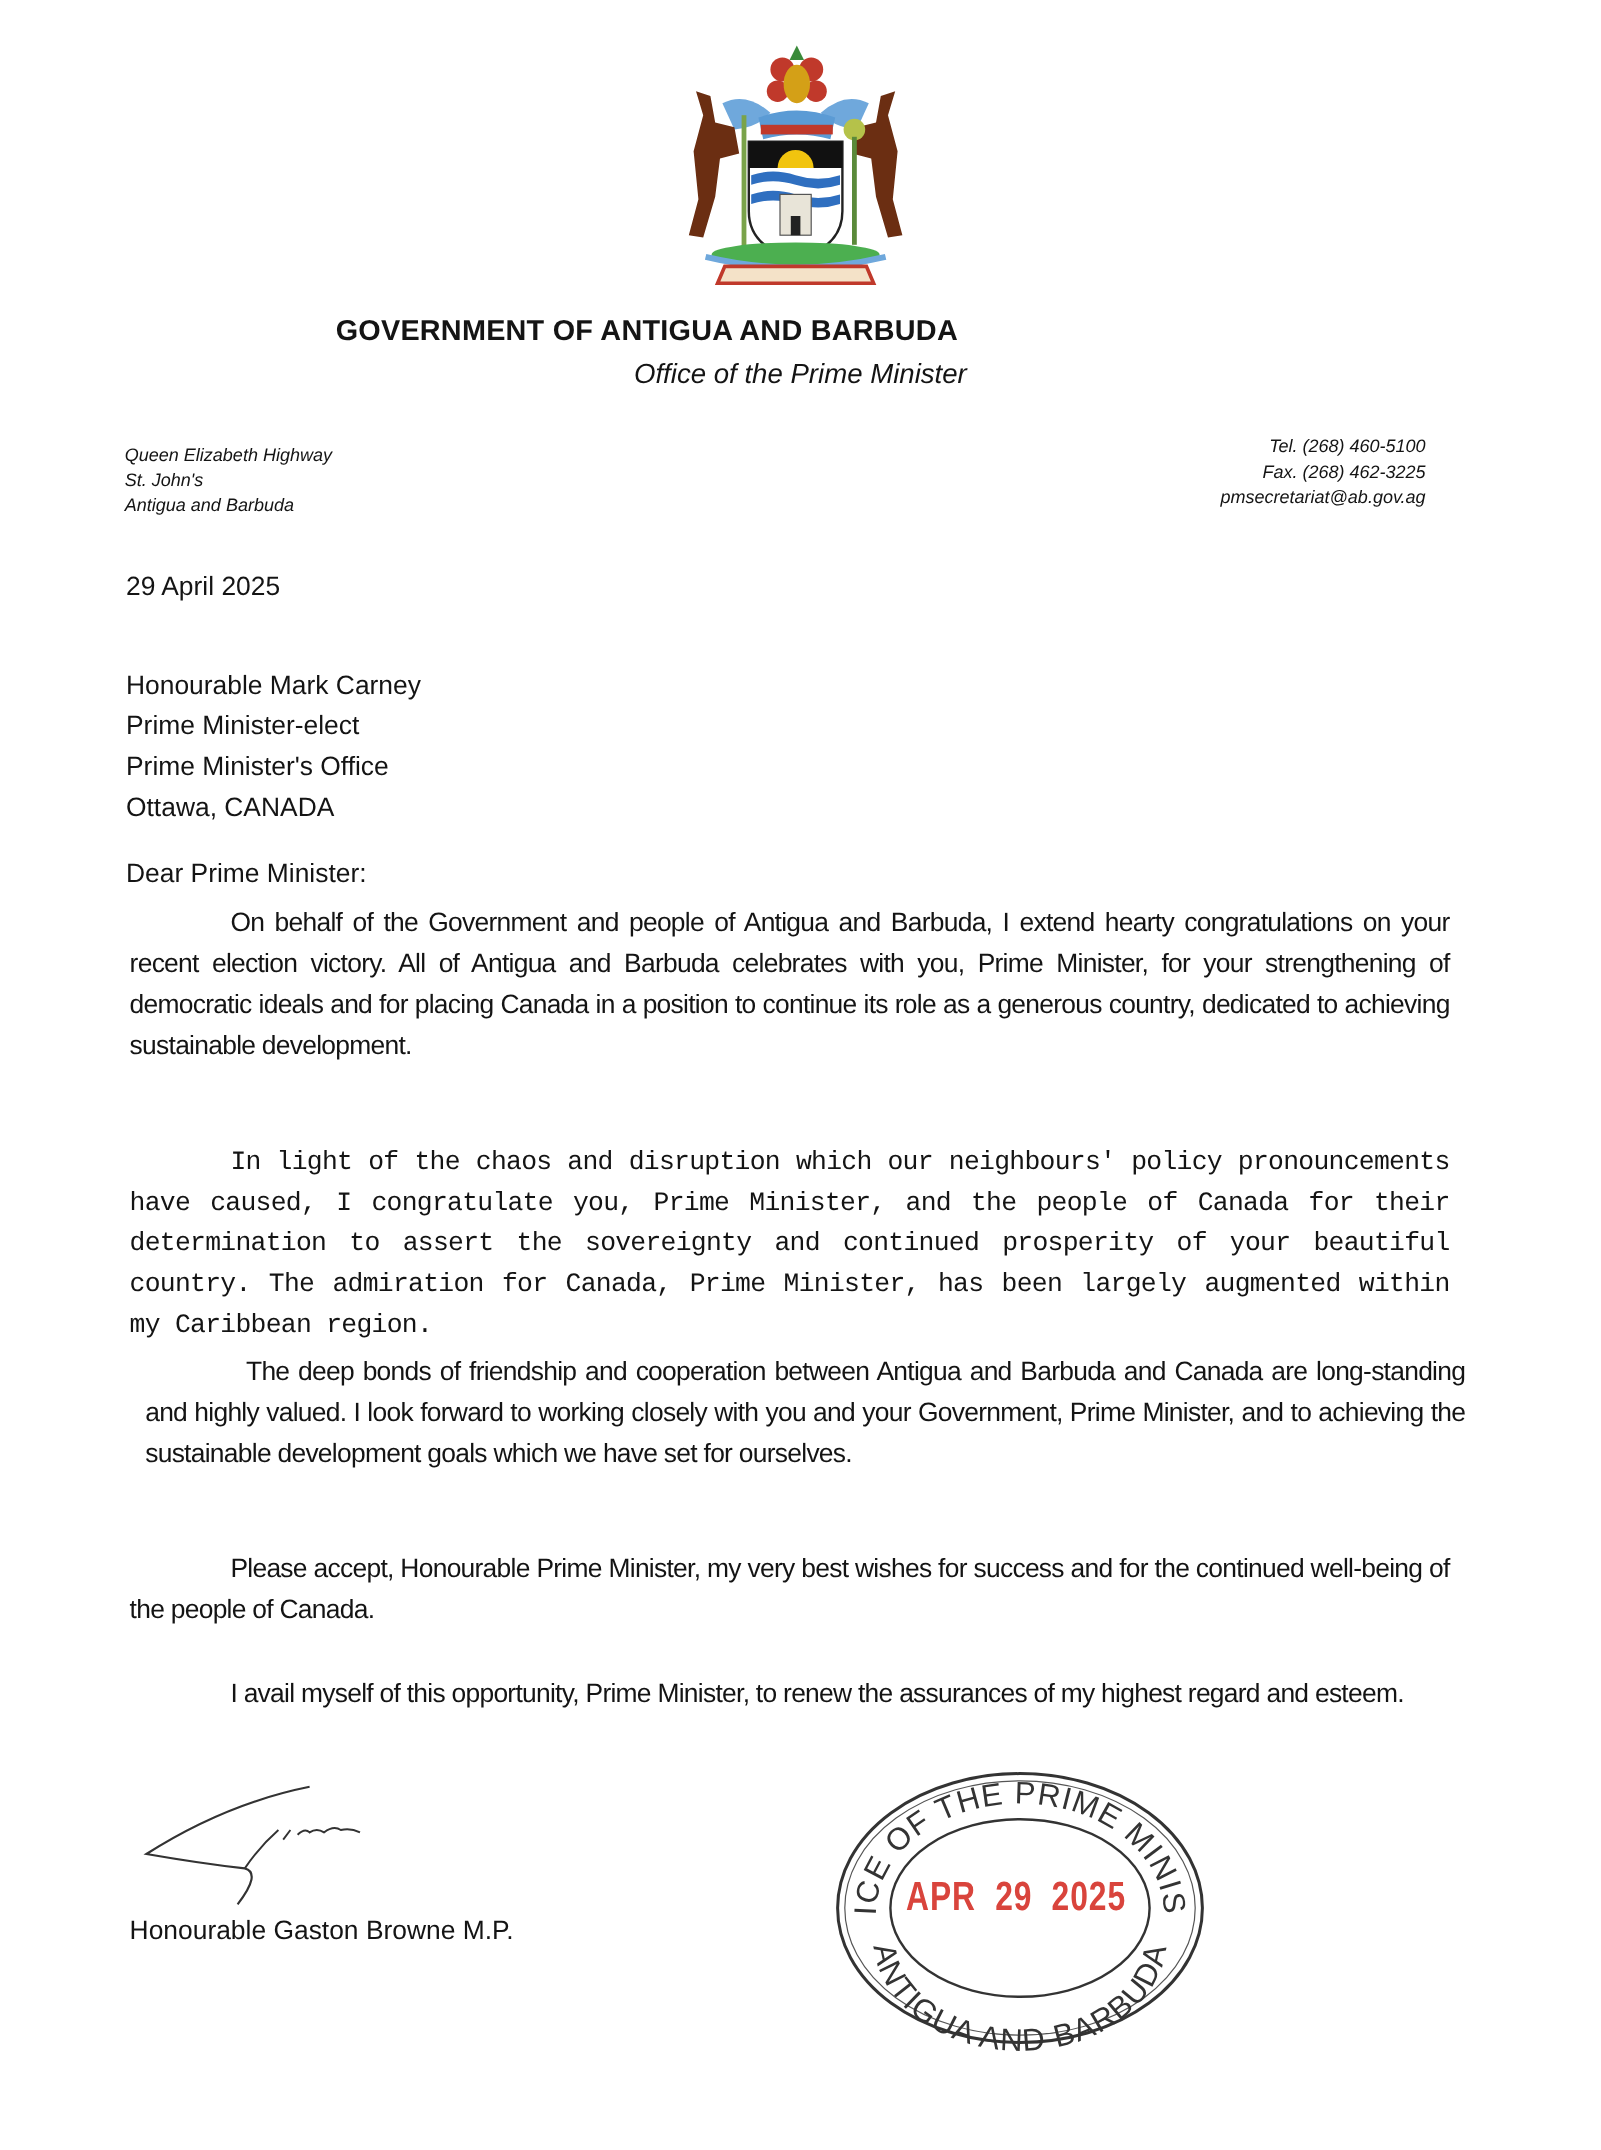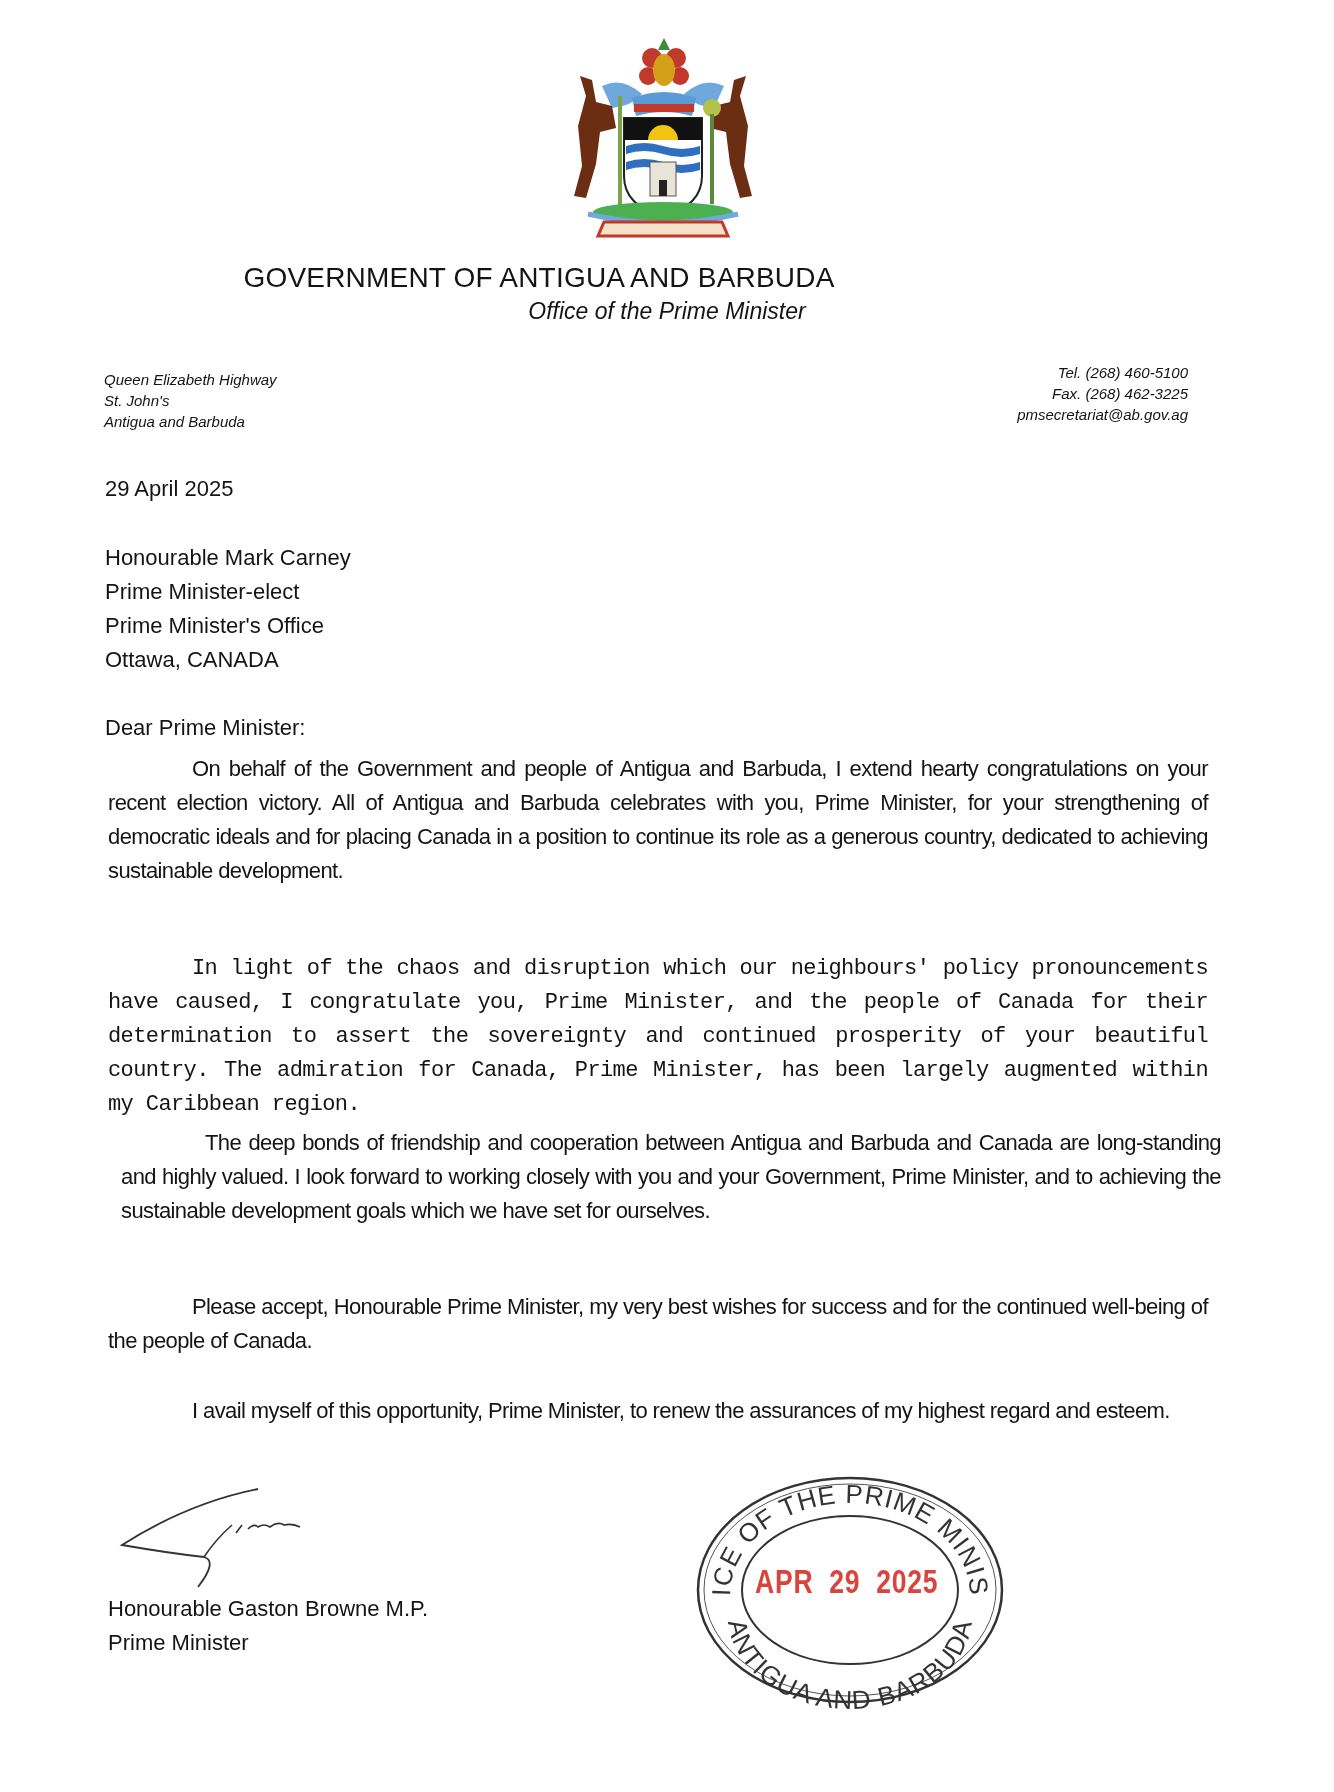--- a/index.html
+++ b/index.html
@@ -5,32 +5,32 @@
     html, body { margin: 0; padding: 0; background: #ffffff; }
     body {
       width: 1334px; height: 1792px; position: relative; overflow: hidden;
       font-family: "Liberation Sans", "DejaVu Sans", sans-serif;
       color: #141414;
     }
     .abs { position: absolute; }
     #crest { left: 552px; top: 36px; width: 222px; height: 206px; }
     #gov-title {
       left: 0; width: 1078px; top: 262px; text-align: center;
-      font-weight: normal; font-size: 28px; letter-spacing: 0.2px;
+      font-weight: bold; font-size: 24px; letter-spacing: 0.2px;
     }
     #office-subtitle {
       left: 0; width: 1334px; top: 298px; text-align: center;
       font-style: italic; font-size: 23px;
     }
     .addr { font-style: italic; font-size: 15px; line-height: 21px; }
     #address-left { left: 104px; top: 369px; font-style: italic; }
     #contact-right { right: 146px; top: 362px; text-align: right; }
     .body-text { font-size: 22px; line-height: 34px; }
     #date { left: 105px; top: 472px; }
-    #recipient { left: 105px; top: 541px; }
+    #recipient { left: 105px; top: 554px; }
     #salutation { left: 105px; top: 711px; }
     .para {
       left: 108px; width: 1100px; text-align: justify;
       font-size: 22px; line-height: 34px;
       font-family: "Liberation Sans Narrow", "Liberation Sans", sans-serif;
       letter-spacing: -0.6px;
     }
     .para::first-line { }
     .para .indent { display: inline-block; width: 84px; }
     #p1 { top: 752px; }
@@ -124,21 +124,20 @@
 
 <div id="signature" class="abs">
   <svg width="270" height="110" viewBox="0 0 270 110">
     <path d="M150 6 Q80 20 14 62 Q60 70 96 74 Q110 78 90 104" stroke="#333" stroke-width="1.8" fill="none"></path>
     <path d="M96 74 Q108 56 124 42 M128 50 L134 42 M140 46 Q146 40 150 44 Q156 40 162 44 Q170 38 176 42 Q184 40 192 44" stroke="#333" stroke-width="1.6" fill="none"></path>
   </svg>
 </div>
 
 <div id="signatory" class="abs">
   <span class="line">Honourable Gaston Browne M.P.</span>
-  <span class="line">Prime Minister</span>
 </div>
 
 <div id="stamp" class="abs">
   <svg width="320" height="250" viewBox="0 0 320 250">
     <defs>
       <path id="arcTop" d="M40 130 A120 92 0 0 1 280 130"></path>
       <path id="arcBot" d="M38 150 A122 94 0 0 0 282 150"></path>
     </defs>
     <ellipse cx="160" cy="125" rx="152" ry="112" fill="none" stroke="#333" stroke-width="2.5"></ellipse>
     <ellipse cx="160" cy="125" rx="146" ry="106" fill="none" stroke="#555" stroke-width="1"></ellipse>

